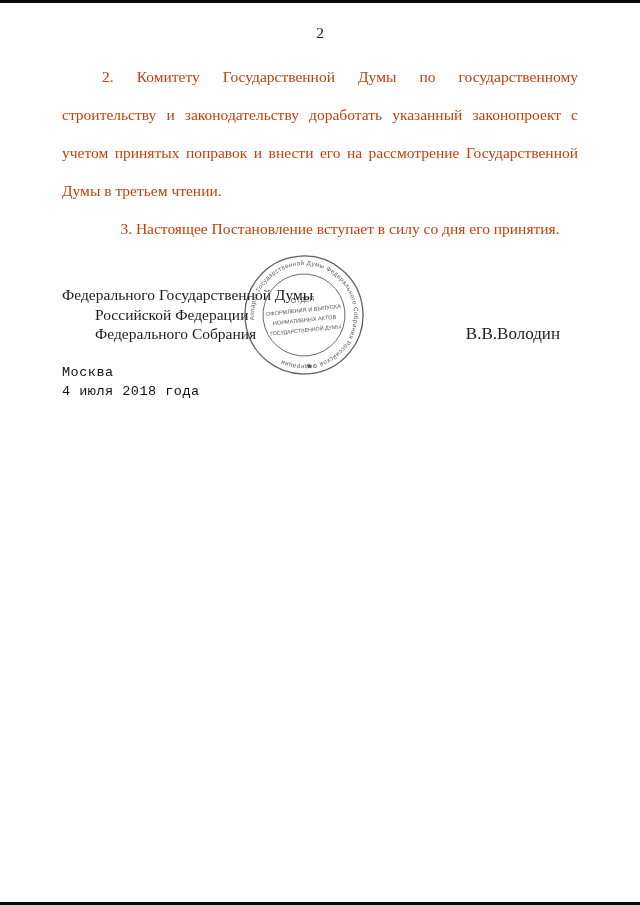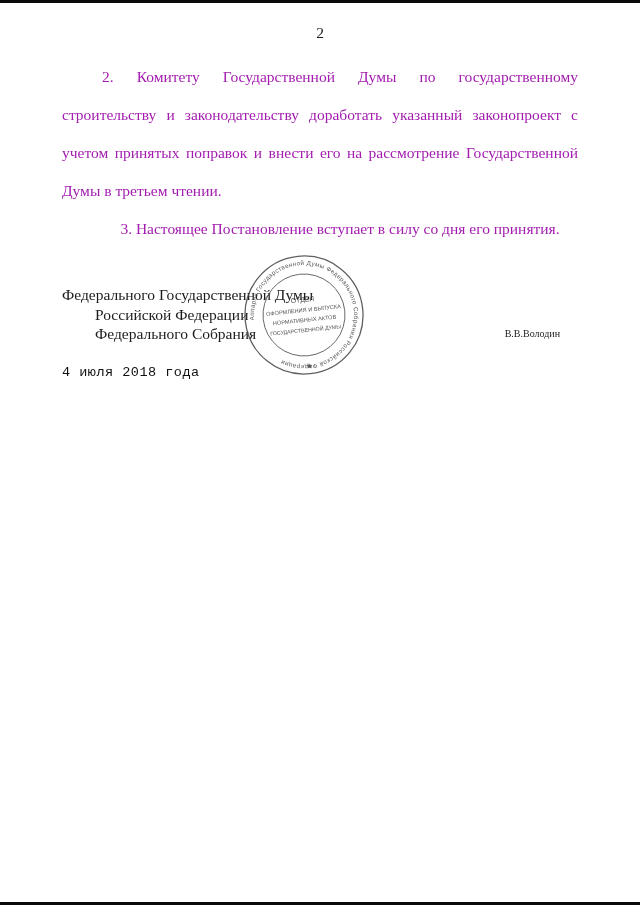--- a/index.html
+++ b/index.html
@@ -28,41 +28,41 @@
     font-size: 15.5px;
     color: #1c1c1c;
   }
 
   .para {
     margin: 16px 62px 0 62px;
     font-size: 15.5px;
     line-height: 38px;
     text-align: justify;
     text-indent: 40px;
-    color: #a21caf;
+    color: #c2410c;
   }
   .para.single {
     margin-top: 0;
     text-align: center;
   }
 
   .signature-block {
     position: absolute;
     left: 62px;
     right: 62px;
     top: 285px;
     font-size: 15.5px;
     line-height: 19.5px;
   }
   .sig-line-indent { padding-left: 33px; }
   .sig-name {
     position: absolute;
     right: 18px;
     top: 39px;
-    font-size: 10px;
+    font-size: 17px;
   }
 
   .stamp {
     position: absolute;
     left: 241px;
     top: 252px;
     width: 126px;
     height: 126px;
     transform: rotate(-6deg);
     opacity: 0.88;
@@ -114,16 +114,17 @@
     </text>
     <text x="63" y="50" text-anchor="middle" font-size="7">ОТДЕЛ</text>
     <text x="63" y="60" text-anchor="middle" font-size="5.6">ОФОРМЛЕНИЯ И ВЫПУСКА</text>
     <text x="63" y="70" text-anchor="middle" font-size="5.6">НОРМАТИВНЫХ АКТОВ</text>
     <text x="63" y="80" text-anchor="middle" font-size="5.3">ГОСУДАРСТВЕННОЙ ДУМЫ</text>
     <text x="63" y="117" text-anchor="middle" font-size="8">★</text>
   </svg>
 </div>
 
 <div class="footer-block">
+  <div>Москва</div>
   <div>4 июля 2018 года</div>
 </div>
 
 <div class="edge-line edge-bottom"></div>
 
 </body></html>

